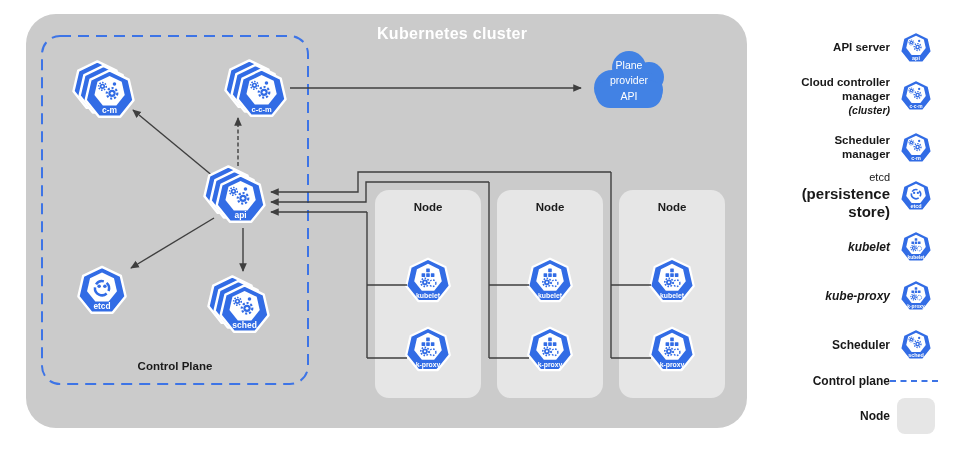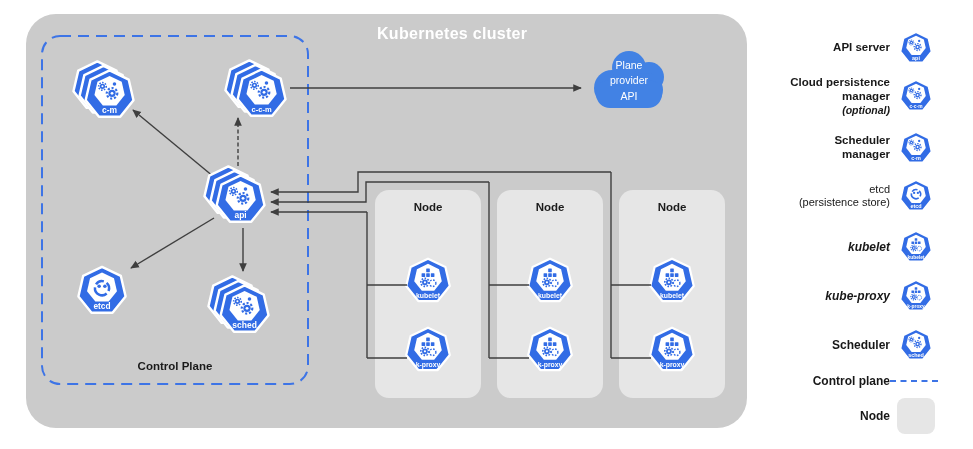--- a/index.html
+++ b/index.html
@@ -30,21 +30,21 @@
   .cloud{position:absolute;left:588px;top:48px;width:82px;height:63px;z-index:1;}
   .cloud-text{position:absolute;inset:0;display:flex;align-items:center;justify-content:center;
               text-align:center;color:#fff;font-size:10.5px;line-height:15.5px;
               white-space:pre-line;padding-top:3px;}
 
   .lg-row{position:absolute;left:770px;width:172px;display:flex;align-items:center;
           justify-content:flex-end;gap:0;z-index:1;}
   .lg-text{text-align:right;white-space:pre-line;font-weight:600;font-size:11.5px;
            color:#181818;line-height:1.2;}
   .lg-text .note-italic{font-style:italic;font-size:10.5px;font-weight:600;display:block;}
-  .lg-text .note-plain{font-size:11px;font-weight:400;display:block;}
+  .lg-text .note-plain{font-size:15px;font-weight:700;display:block;}
   .lg-plain{font-weight:400;font-size:11px;}
   .lg-ital{font-style:italic;font-size:12px;}
   .lg-big{font-size:12px;}
   .lg-bold{font-weight:700;font-size:12px;}
   .lg-swatch{flex:0 0 52px;width:52px;display:flex;justify-content:center;align-items:center;}
   .node-swatch{width:38px;height:36px;background:#e6e6e6;border-radius:8px;}
 
   .r1{top:30px;height:36px;} .r2{top:72px;height:48px;} .r3{top:126px;height:44px;}
   .r4{top:176px;height:40px;} .r5{top:229px;height:36px;} .r6{top:278px;height:36px;}
   .r7{top:327px;height:36px;} .r8{top:368px;height:26px;} .r9{top:396px;height:40px;}
@@ -225,23 +225,23 @@
         <use href="#hepta"></use>
           <use href="#innerhex"></use>
           <use href="#glyph-gears"></use>
         <text class="ilabel" x="0" y="19.5">api</text>
       </svg>
     </div>
   </div>
 
   <div class="lg-row r2">
     <div class="lg-text">
-      <span>Cloud persistence
+      <span>Cloud controller
 manager</span>
-      <span class="note-italic">(optional)</span>
+      <span class="note-italic">(cluster)</span>
     </div>
     <div class="lg-swatch">
       <svg class="icon" style="position:static;width:34px" viewBox="-28 -28 56 56">
         <use href="#hepta"></use>
           <use href="#innerhex"></use>
           <use href="#glyph-gears"></use>
         <text class="ilabel sm" x="0" y="19.5">c-c-m</text>
       </svg>
     </div>
   </div>

